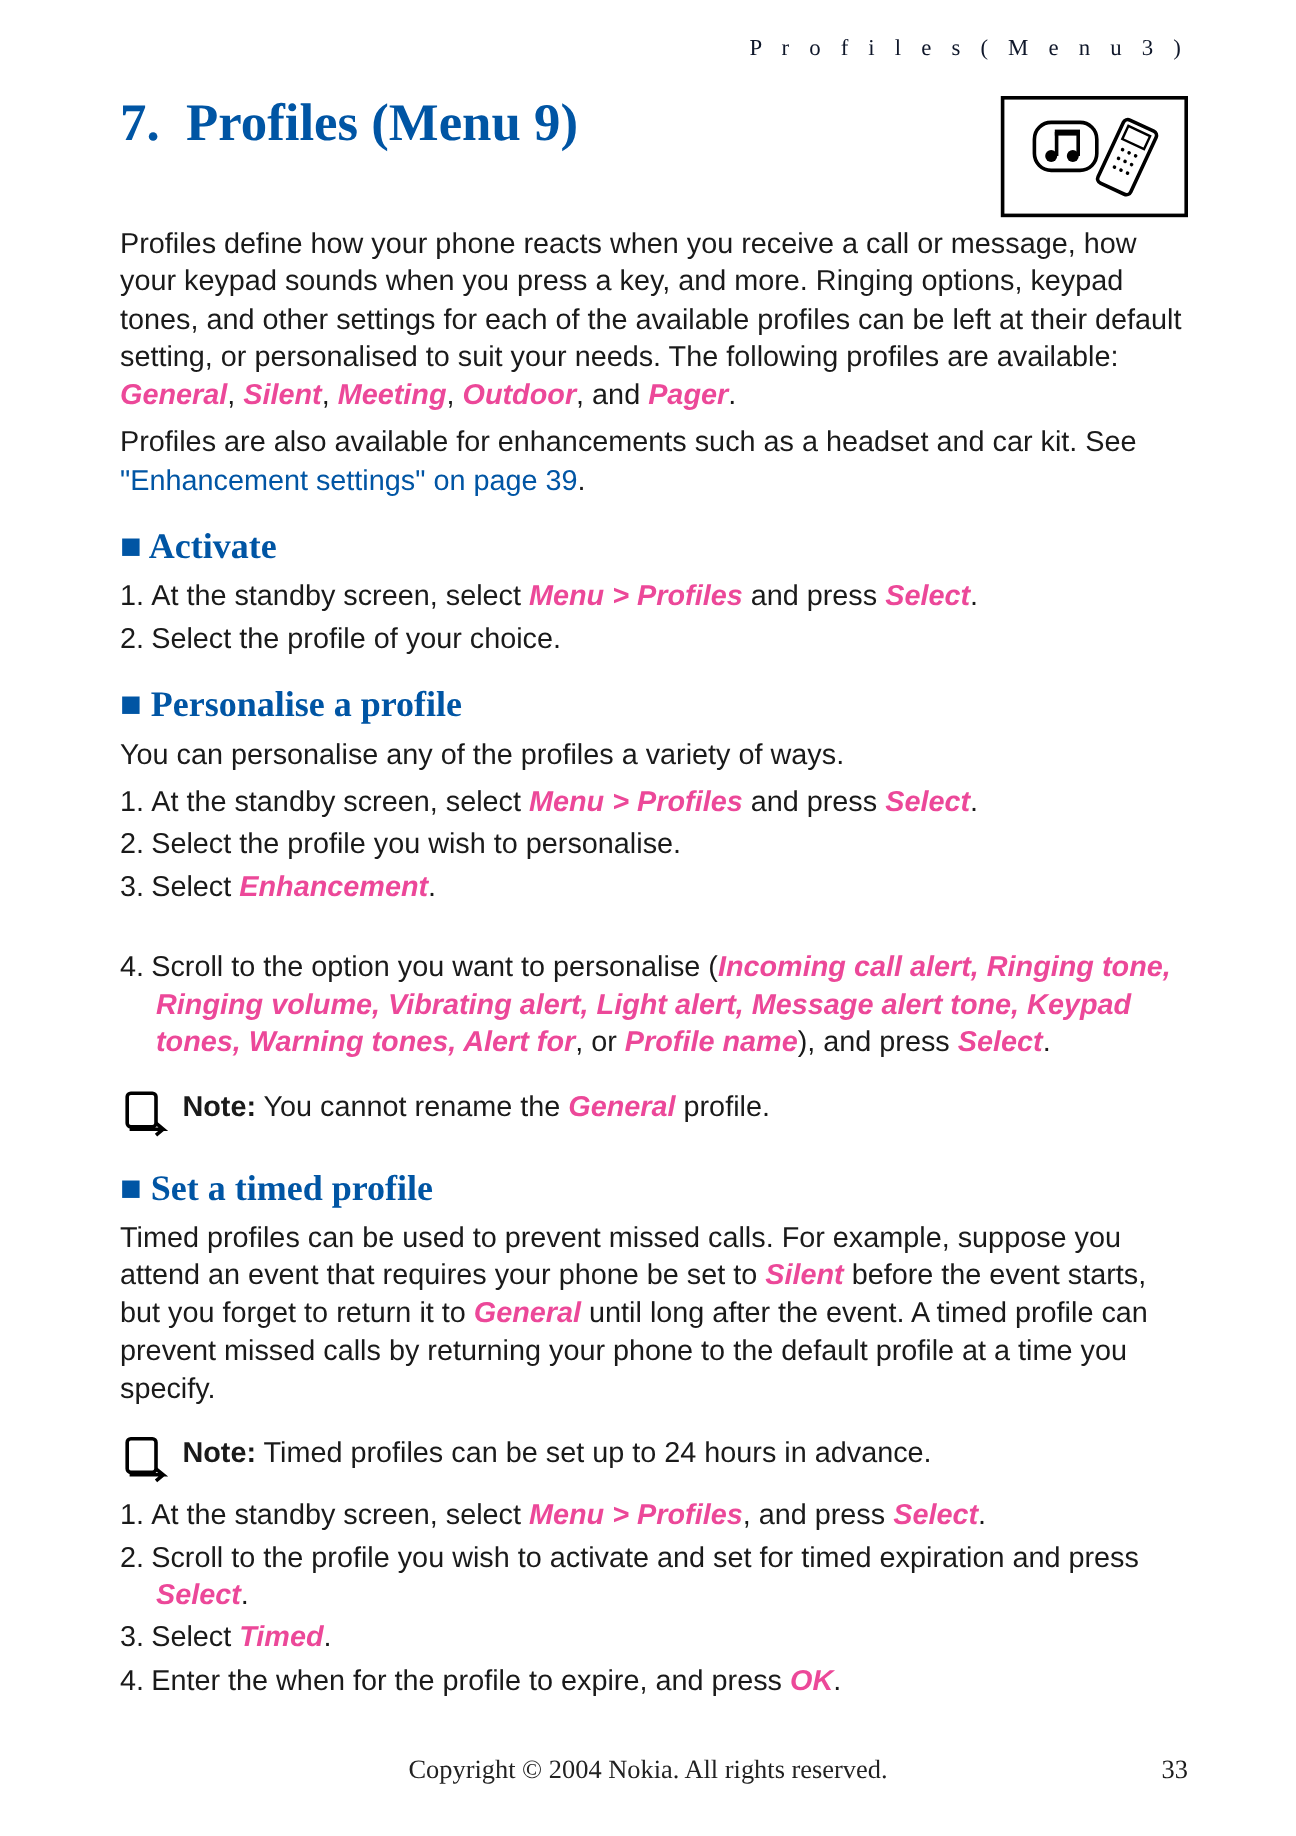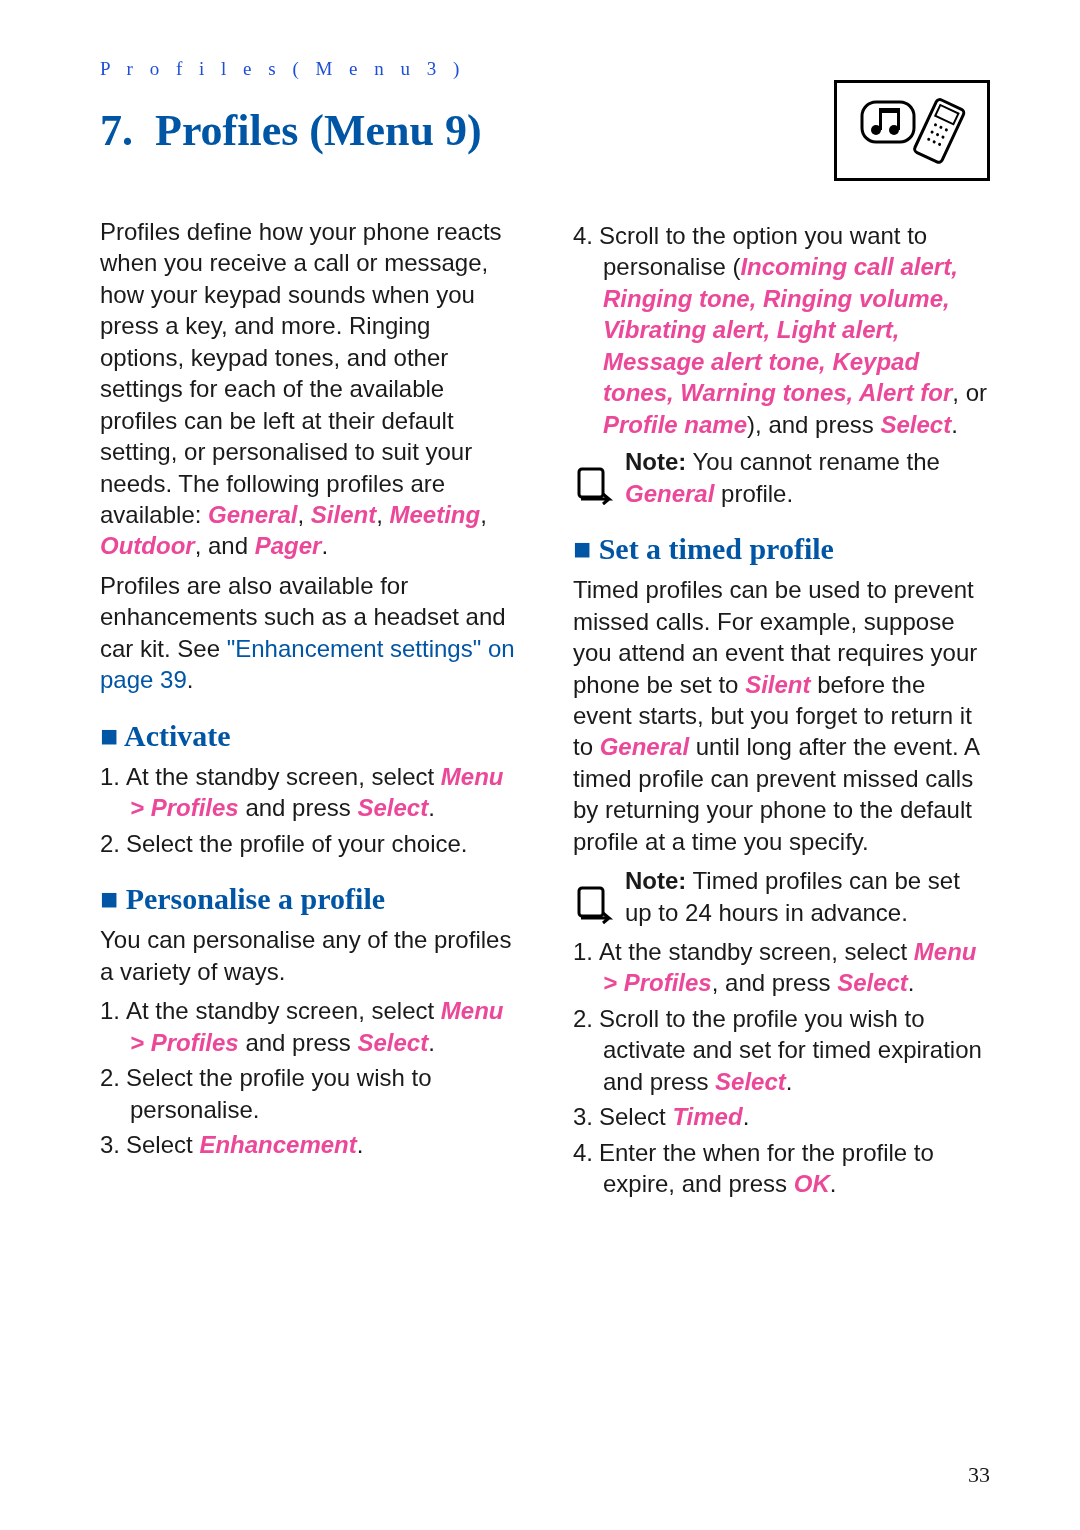--- a/index.html
+++ b/index.html
@@ -11,26 +11,26 @@
     width: 1080px;
   }
   .page {
     width: 1080px;
     height: 1530px;
     box-sizing: border-box;
     padding: 30px 90px 40px 100px;
     position: relative;
   }
   .running-header {
+    text-align: right;
     font-size: 19px;
     letter-spacing: 6px;
-    color: #1d4ed8;
+    color: #0f172a;
     margin-bottom: 25px;
     font-family: Georgia, "Times New Roman", serif;
-    margin-top: 28px;
   }
   .chapter {
     font-size: 44px;
     font-weight: bold;
     color: #0055a4;
     margin: 10px 0 60px 0;
     font-family: Georgia, "Times New Roman", serif;
   }
   .icon-box {
     position: absolute;
@@ -38,40 +38,40 @@
     top: 80px;
     width: 150px;
     height: 95px;
     border: 3px solid #000;
     background: #fff;
     display:flex;
     align-items:center;
     justify-content:center;
   }
   .icon-box svg { width: 120px; height: 70px; }
-  .columns { display: flex; gap: 56px; }
+  .columns { display: flex; gap: 25px; flex-direction: column; }
   .col { flex: 1; font-size: 24px; line-height: 1.31; color:#1a1a1a; }
   .section-title {
     font-weight: bold;
     font-size: 30px;
     color: #0055a4;
     margin: 20px 0 6px 0;
     font-family: Georgia, "Times New Roman", serif;
   }
   .section-title::before {
     content: "■ ";
     color: #0055a4;
   }
   .green-i { color: #ec4899; font-style: italic; font-weight: bold; }
   .link { color: #0055a4; }
   p { margin: 0 0 8px 0; }
   .ol { padding-left: 30px; margin: 4px 0 6px 0; }
   .ol .li { margin-bottom: 4px; }
   .num { display: inline-block; width: 26px; margin-left: -30px; }
-  .note-row { display: flex; align-items: flex-end; gap: 8px; margin: 6px 0 8px 0; }
+  .note-row { display: flex; align-items: flex-start; gap: 8px; margin: 22px 0 8px 0; }
   .note-icon { width: 44px; height: 44px; flex: none; }
   .note-text { flex: 1; }
   .note-label { font-weight: bold; }
   .footer {
     position: absolute;
     bottom: 42px;
     left: 0;
     width: 100%;
     text-align: center;
     font-size: 22px;
@@ -182,15 +182,16 @@
       <div class="ol">
         <p class="li"><span class="num">1.</span><span>At the standby screen, select </span><span class="green-i">Menu</span><span class="green-i"> &gt; </span><span class="green-i">Profiles</span><span>, and press </span><span class="green-i">Select</span>.</p>
         <p class="li"><span class="num">2.</span><span>Scroll to the profile you wish to activate and set for timed expiration and press </span><span class="green-i">Select</span>.</p>
         <p class="li"><span class="num">3.</span><span>Select </span><span class="green-i">Timed</span>.</p>
         <p class="li"><span class="num">4.</span><span>Enter the when for the profile to expire, and press </span><span class="green-i">OK</span>.</p>
       </div>
 
     </div>
   </div>
 
+  <div class="footer">Copyright © 2004 Nokia. All rights reserved.</div>
   <div class="pagenum">33</div>
 
 </div>
 
 </body></html>

